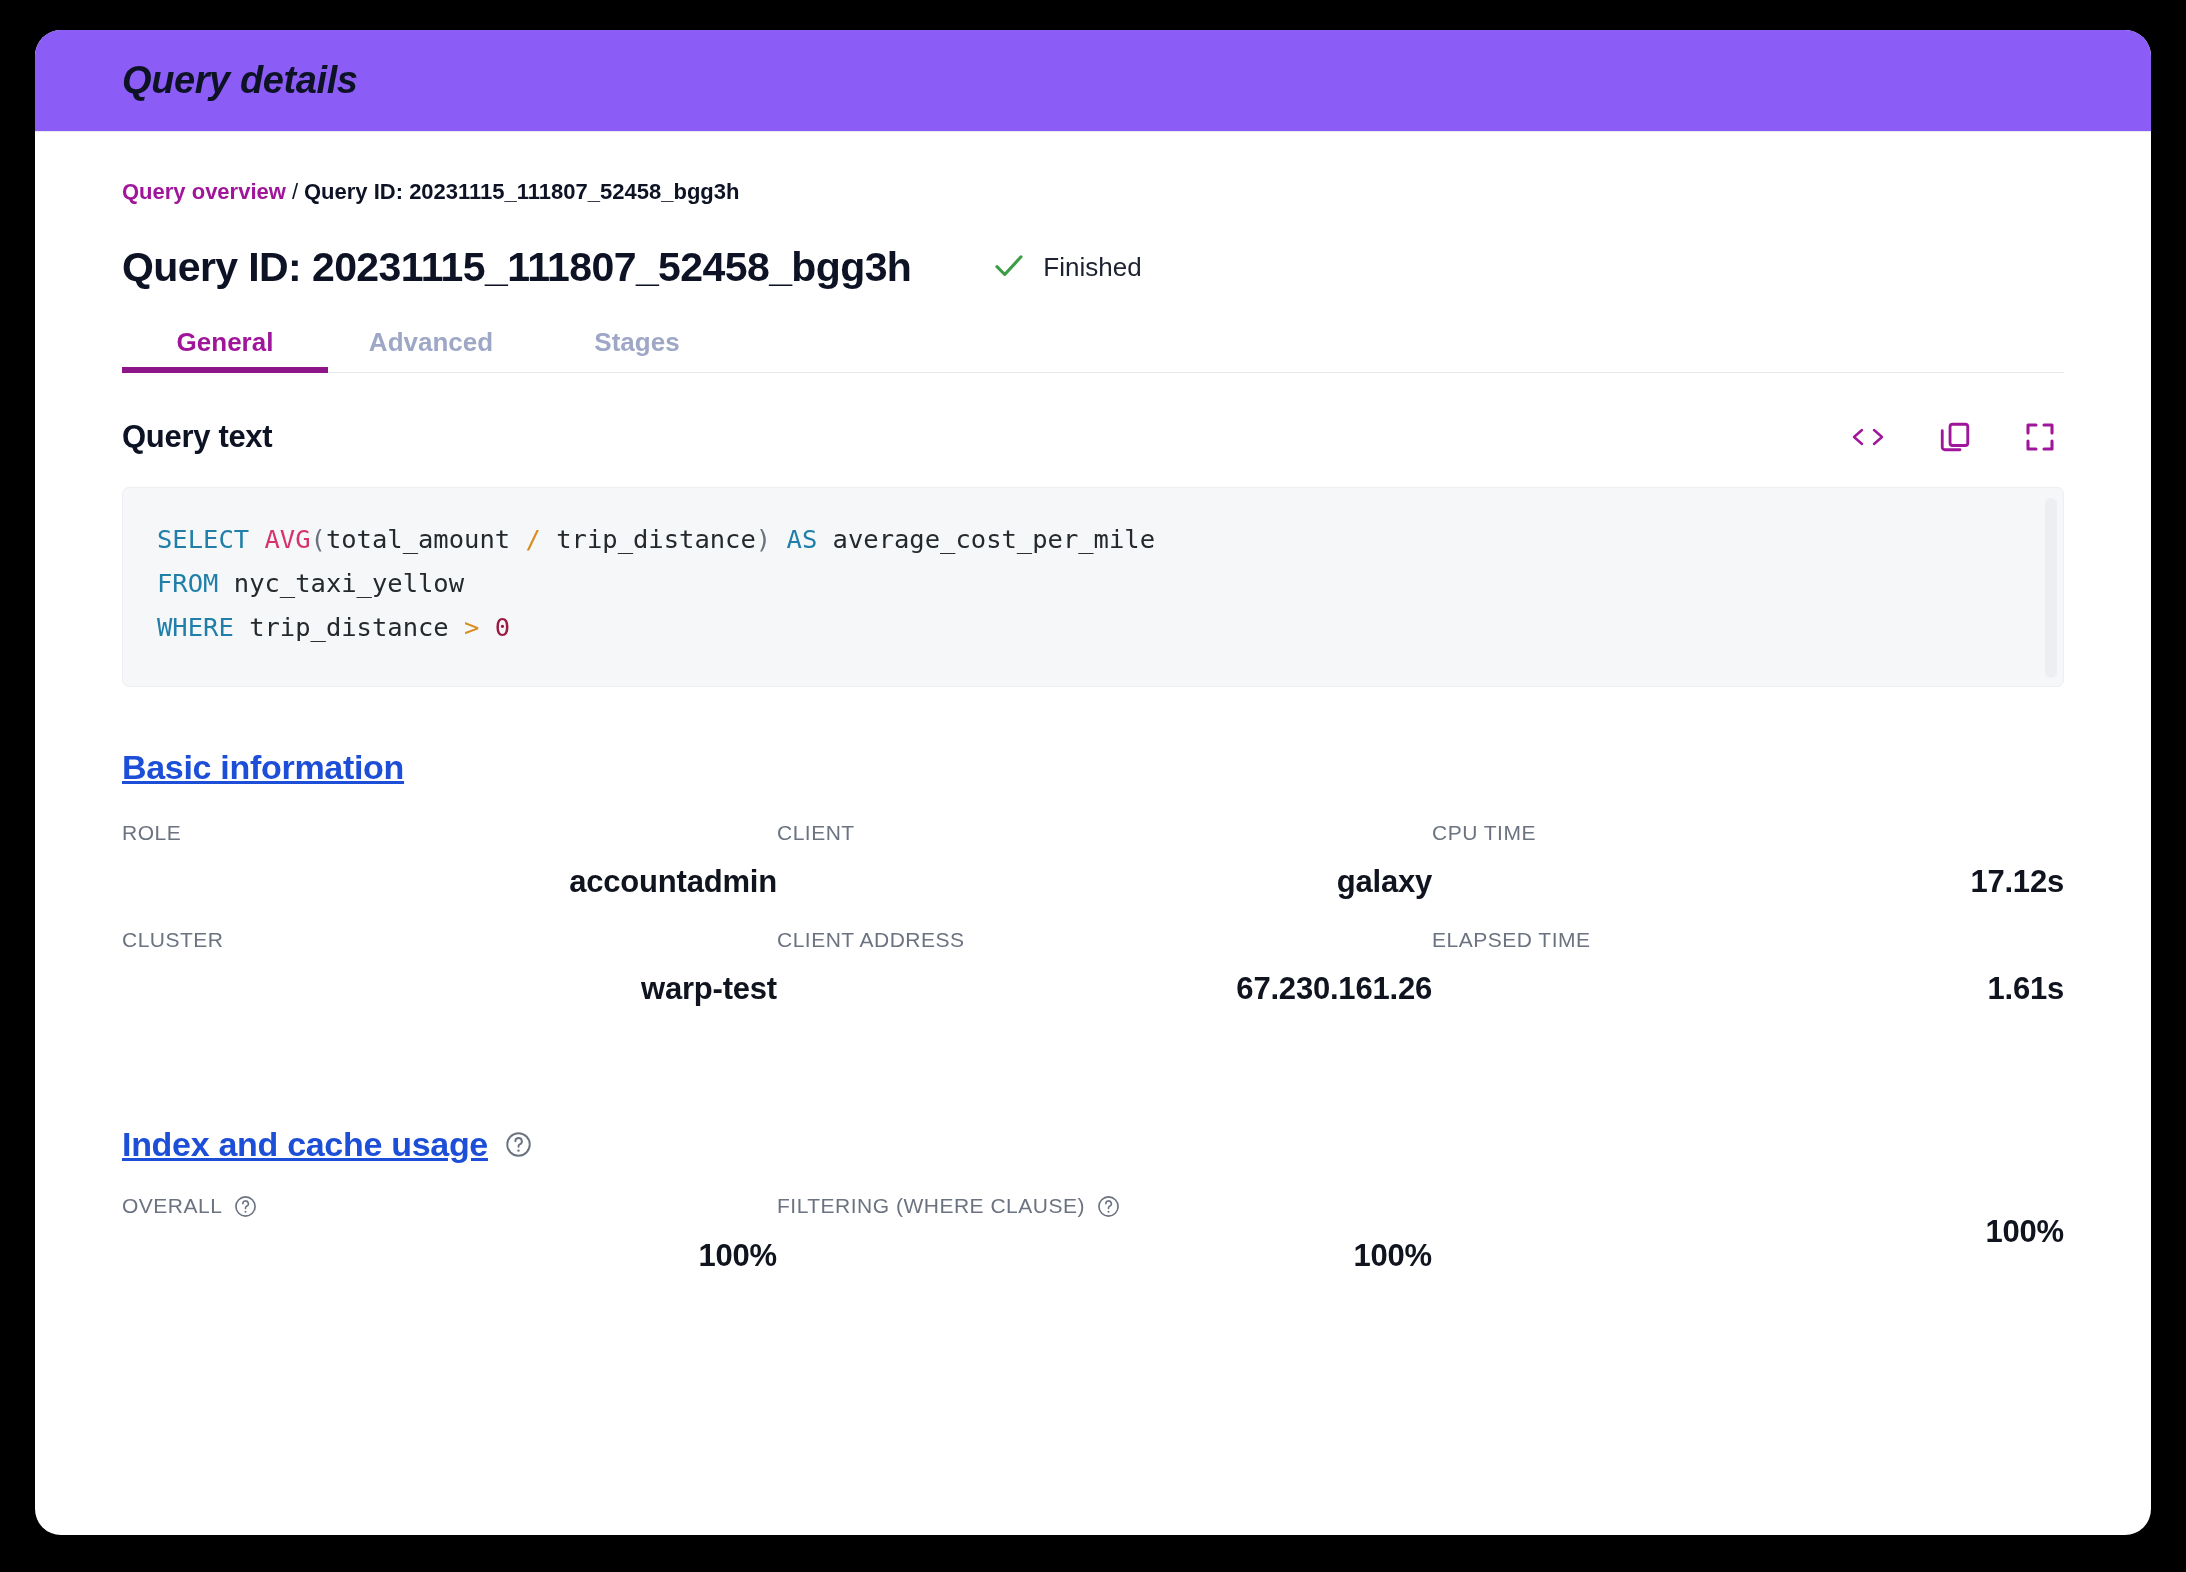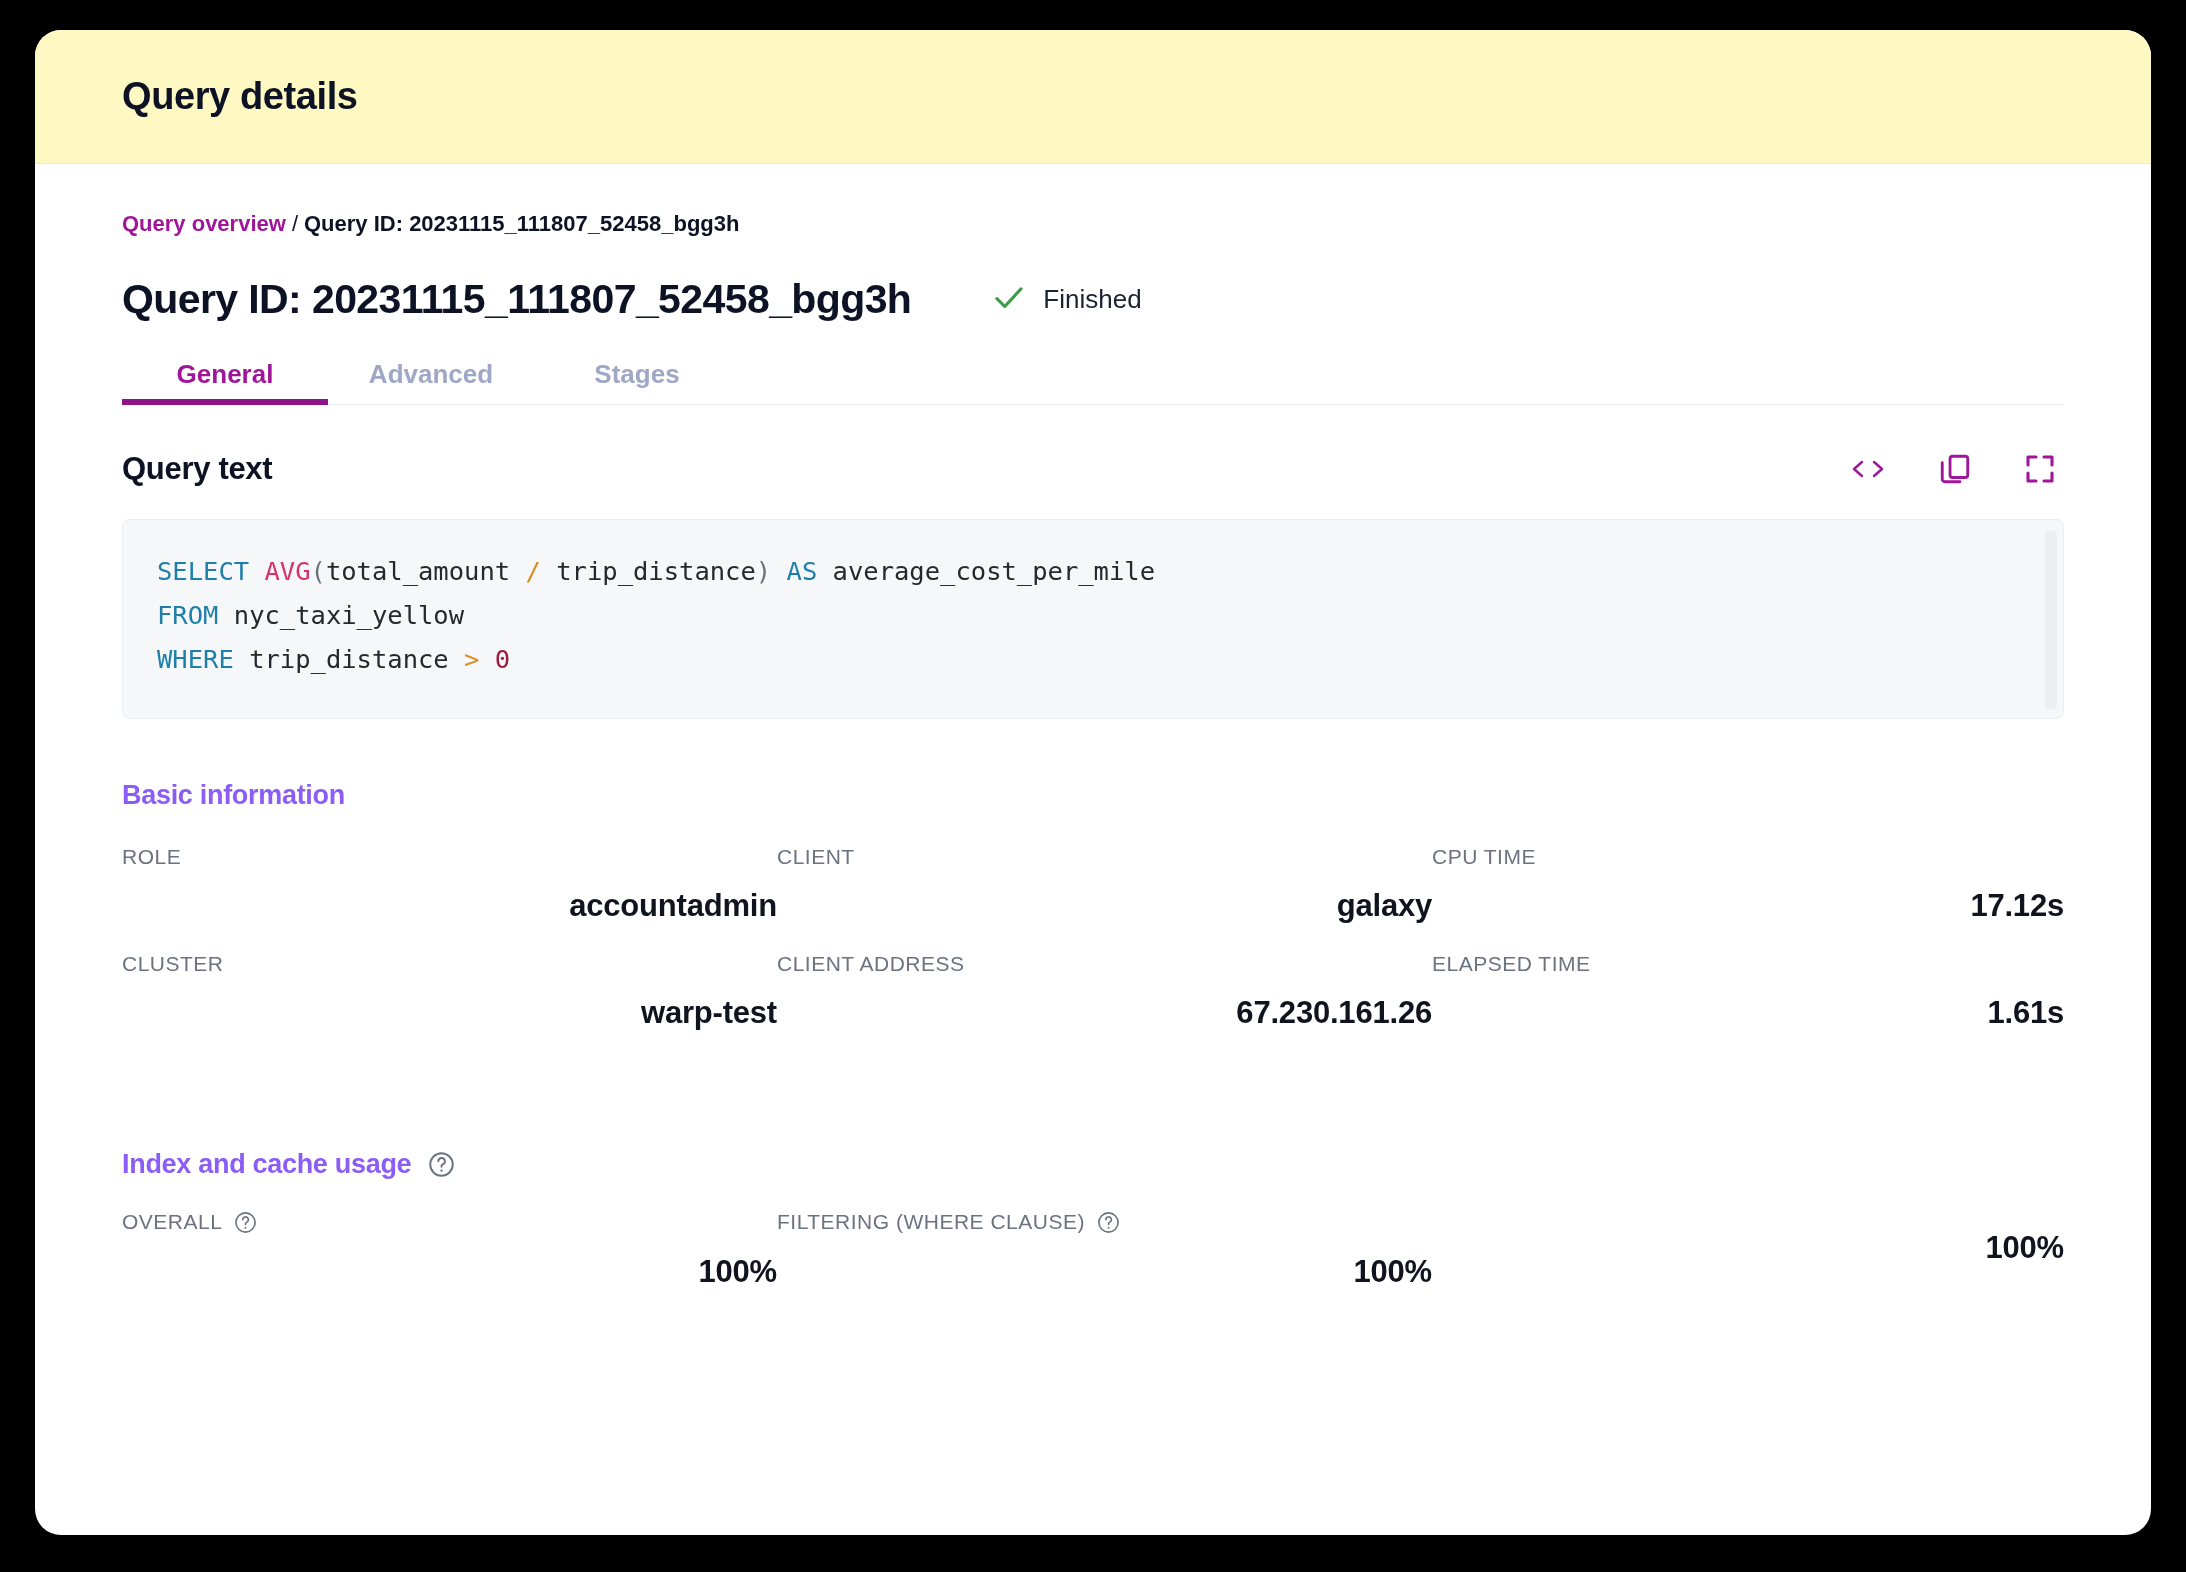--- a/index.html
+++ b/index.html
@@ -13,25 +13,26 @@
     position:absolute;
     left:35px; top:30px;
     width:2116px; height:1505px;
     background:#ffffff;
     border-radius:26px;
     overflow:hidden;
     box-shadow:0 2px 14px rgba(0,0,0,0.18);
   }
   
   .win-header {
-    height:134px;
+    height:102px;
     border-bottom:1px solid #e6e8ed;
     display:flex; align-items:center;
     padding-left:87px;
-    background:#fef9c3;
+    background:#8b5cf6;
+    font-style:italic;
   }
   .win-title {
     font-size:38px; font-weight:700; color:#0d1324;
     letter-spacing:-0.4px;
   }
   
   .body { padding:0 87px; }
   .breadcrumb {
     display:flex; align-items:center; gap:6px;
     margin-top:47px;
@@ -119,23 +120,23 @@
   .pn  { color:#6a737d; }
   .scrollbar-track {
     position:absolute; top:10px; right:6px;
     width:12px; height:180px;
     background:#eceef1;
     border-radius:6px;
   }
 
   
   .block-title {
-    font-size:27px; font-weight:700; color:#8b5cf6;
+    font-size:34px; font-weight:700; color:#1d4ed8;
     letter-spacing:-0.3px;
-    display:flex; align-items:center; gap:17px;
+    display:flex; align-items:center; gap:17px;text-decoration:underline;
   }
   .basic-block { margin-top:61px; }
   .usage-block { margin-top:90px; }
 
   .grid {
     display:grid;
     grid-template-columns:655px 655px 1fr;
     margin-top:34px;
   }
   .cell { margin-bottom:28px; }

